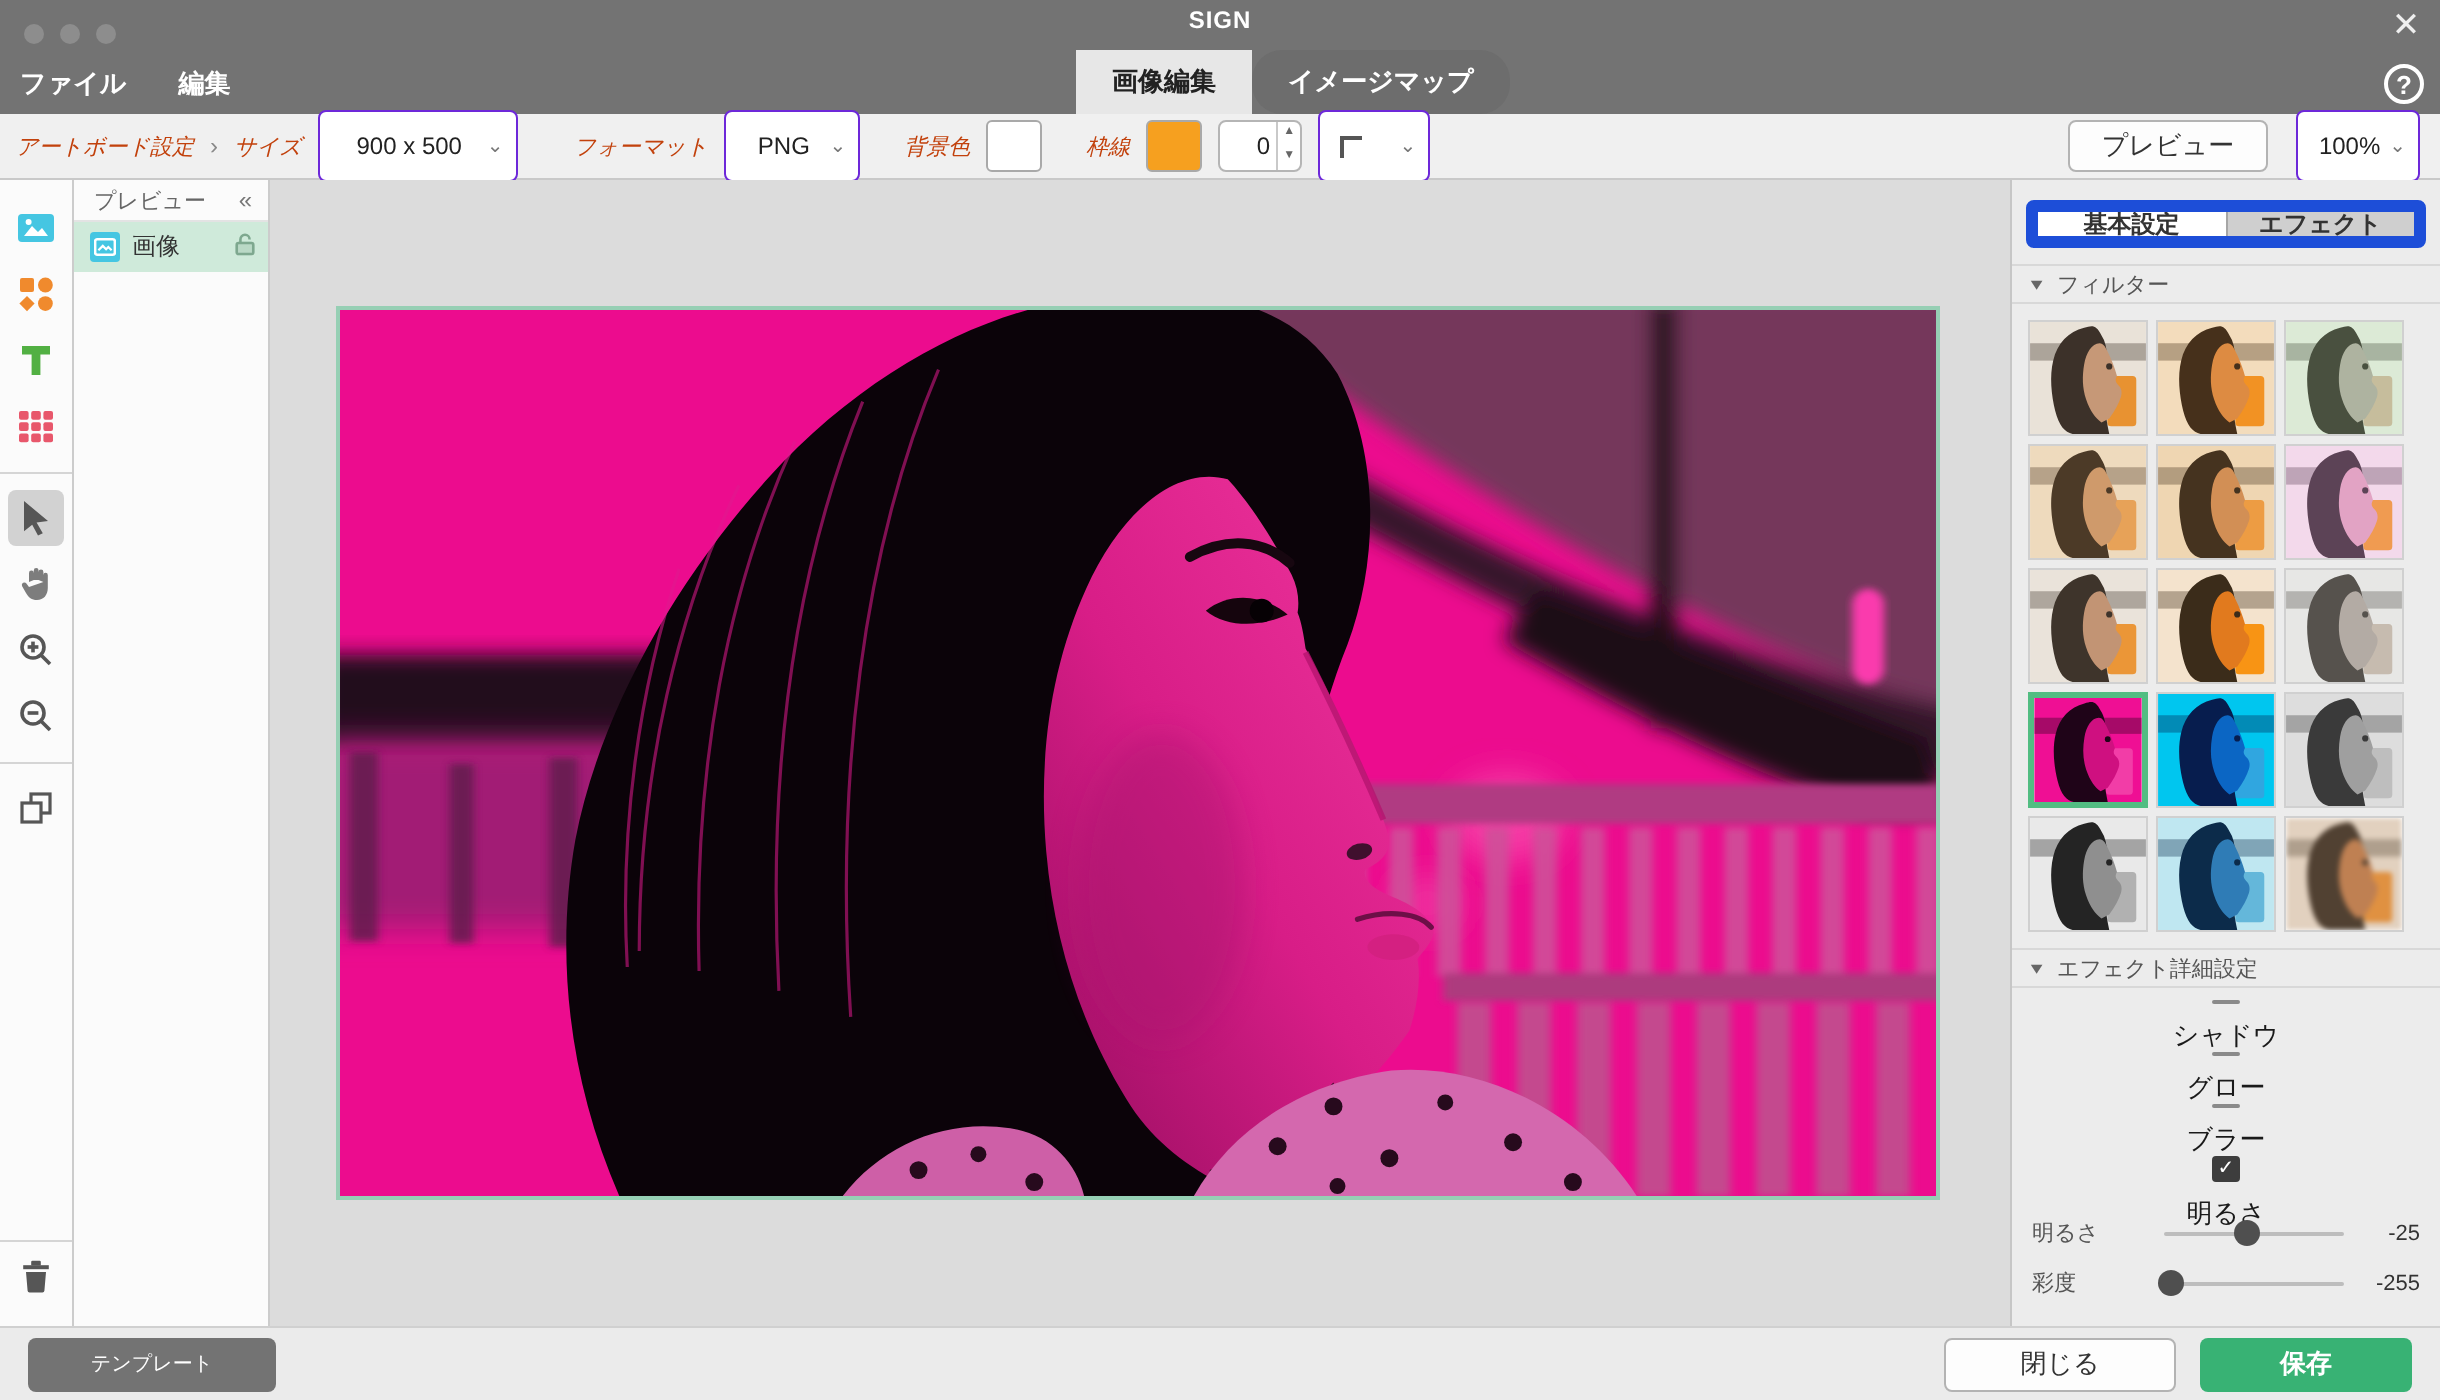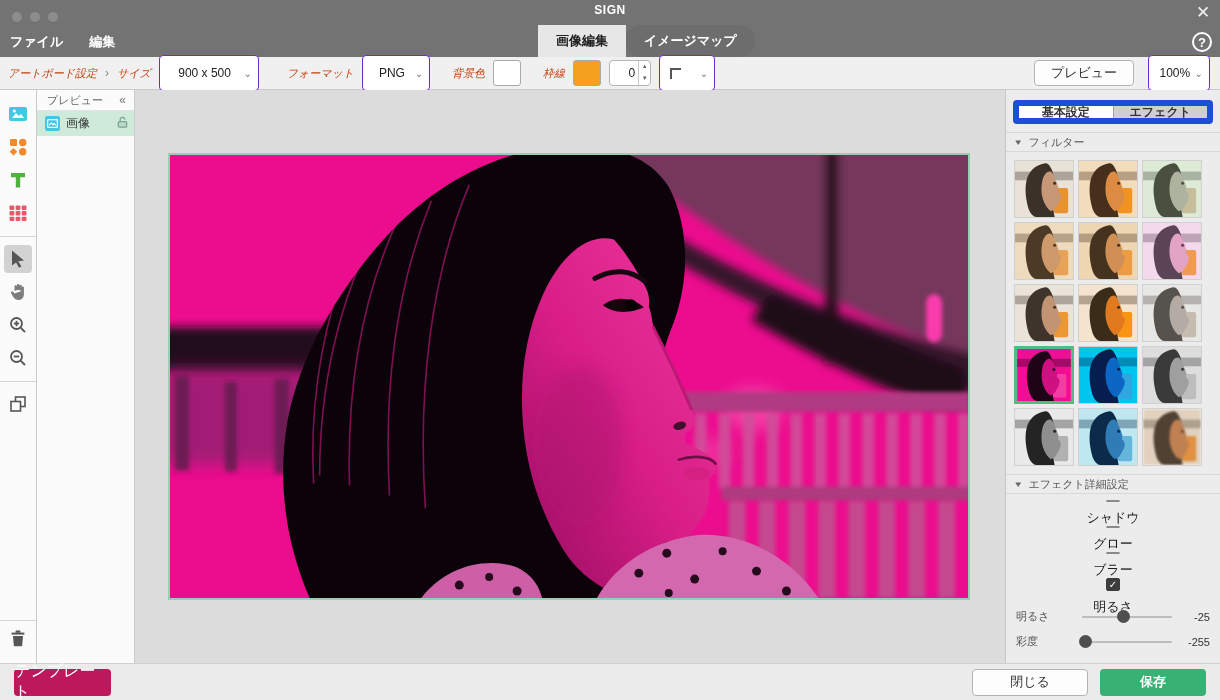--- a/index.html
+++ b/index.html
@@ -107,21 +107,21 @@
   .slider-row { display:flex; align-items:center; height:25px; gap:6px; }
   .slider-label { width:60px; font-size:11px; color:#555; }
   .slider-track { flex:1; height:2px; background:#bdbdbd; position:relative; border-radius:1px; }
   .slider-thumb { position:absolute; top:-6px; width:13px; height:13px; border-radius:50%;
     background:#4f4f4f; margin-left:-6px; }
   .slider-value { width:32px; text-align:right; font-size:11px; color:#333; }
 
   
   .footer { height:37px; flex:0 0 37px; background:#ebebeb; border-top:1px solid #d0d0d0;
     display:flex; align-items:center; padding:0 14px; position:relative; }
-  .template-btn { width:97px; height:27px; background:#be185d; color:#fff; font-size:16px; }
+  .template-btn { width:124px; height:27px; background:#737373; color:#fff; font-size:10px; }
   .footer-right { position:absolute; right:14px; display:flex; gap:12px; }
   .close-btn { width:116px; height:27px; }
   .save-btn { width:106px; height:27px; background:var(--save-green); color:#fff; font-weight:bold; }
 </style>
 </head>
 <body>
 
 <svg width="0" height="0" style="position:absolute">
   <defs>
     <symbol id="girlShape" viewBox="0 0 60 58">

